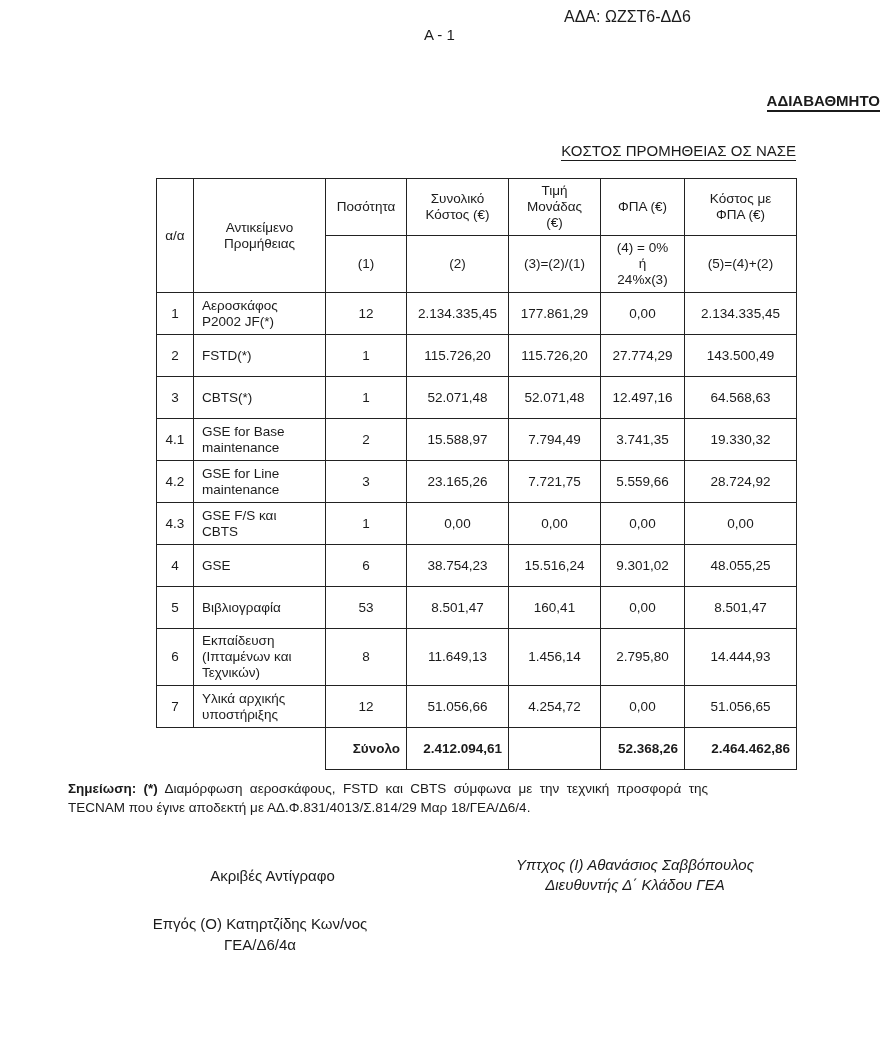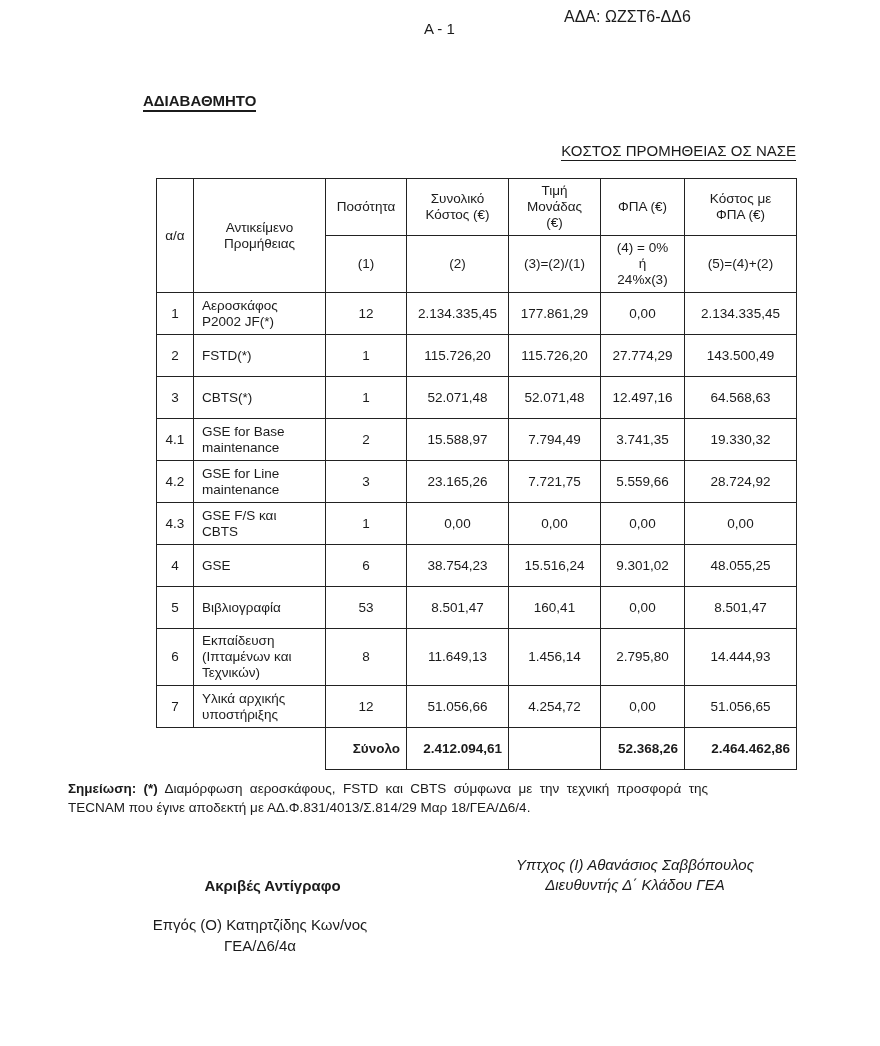--- a/index.html
+++ b/index.html
@@ -7,27 +7,27 @@
     width:880px; height:1046px;
     background:#ffffff;
     font-family:"Liberation Sans", sans-serif;
     color:#1b1b1b;
     position:relative;
     overflow:hidden;
   }
   .page { position:relative; width:880px; height:1046px; overflow:hidden; }
 
   .ada-line { position:absolute; left:564px; top:8px; font-size:16px; }
-  .page-number { position:absolute; left:424px; top:20px; font-size:15px; }
+  .page-number { position:absolute; left:424px; top:26px; font-size:15px; }
 
   .u { display:inline-block; border-bottom:1px solid #1b1b1b; padding-bottom:1px; }
 
   .classification {
     margin:92px 0 0 143px;
-    font-size:15px; font-weight:bold;
+    font-size:15px; font-weight:bold;text-align:right;
   }
   .classification .u { border-bottom-width:2px; }
 
   .blocks-row { display:flex; padding-left:143px; margin-top:4px; }
   .annex-block { width:342px; margin-top:60px; font-size:15px; line-height:20px; }
   .agency-block { font-size:15px; line-height:20px; }
 
   .doc-title-wrap { margin:26px 0 0 156px; width:640px; text-align:right; font-size:15px; }
 
   table.cost-table {
@@ -49,21 +49,21 @@
   .total-row td.blank { border:none; }
 
   .note {
     margin:9px 0 0 68px; width:640px;
     font-size:13.5px; line-height:19px;
     text-align:justify;
   }
   .bold { font-weight:bold; }
 
   .sig-row { display:flex; padding-left:150px; margin-top:38px; font-size:15px; line-height:20px; }
-  .copy-label { width:245px; text-align:center; margin-top:21px;font-weight:bold; }
+  .copy-label { width:245px; text-align:center; margin-top:11px; }
   .director-block { width:420px; margin-left:30px; text-align:center;font-style:italic; }
   .certifier-block { margin:18px 0 0 110px; width:300px; text-align:center; font-size:15px; line-height:21px; }
 </style>
 </head>
 <body>
 
 <div class="page">
 
   <div class="ada-line">ΑΔΑ: ΩΖΣΤ6-ΔΔ6</div>
   <div class="page-number">Α - 1</div>

